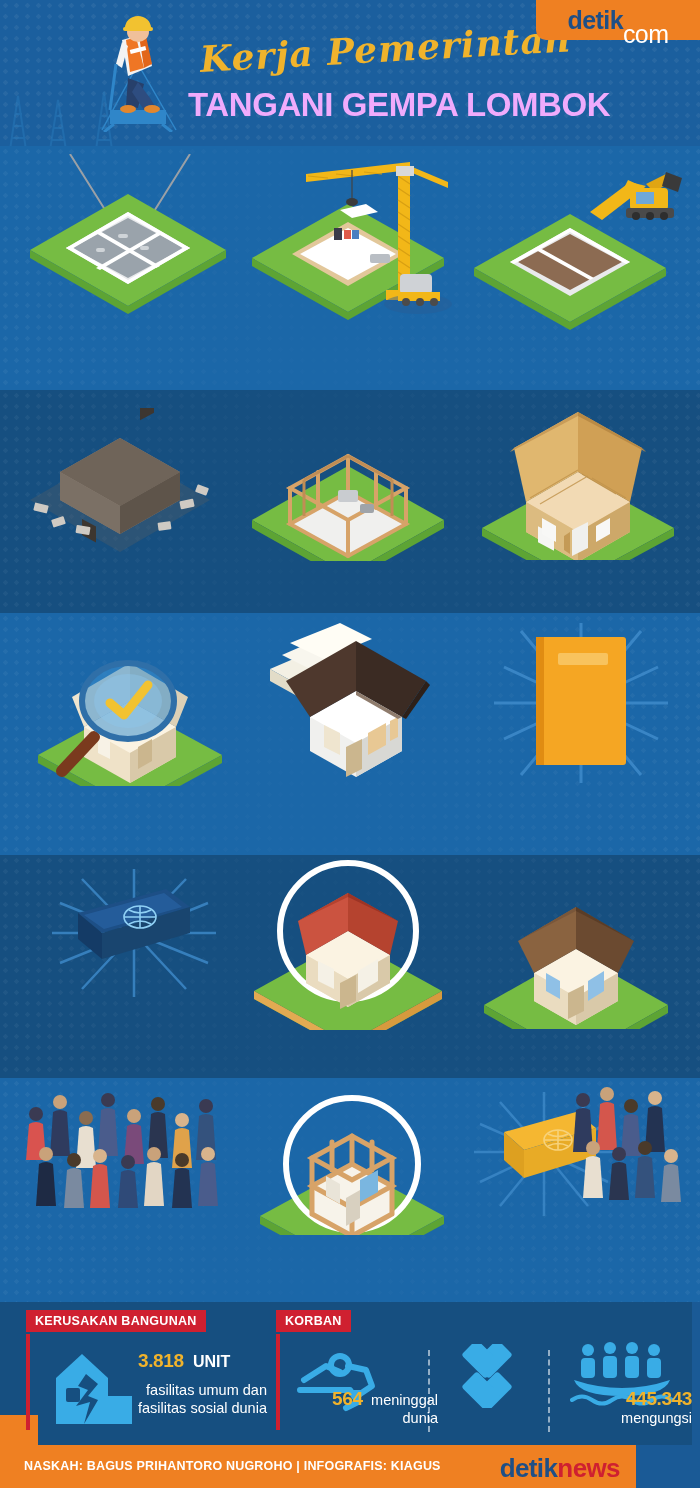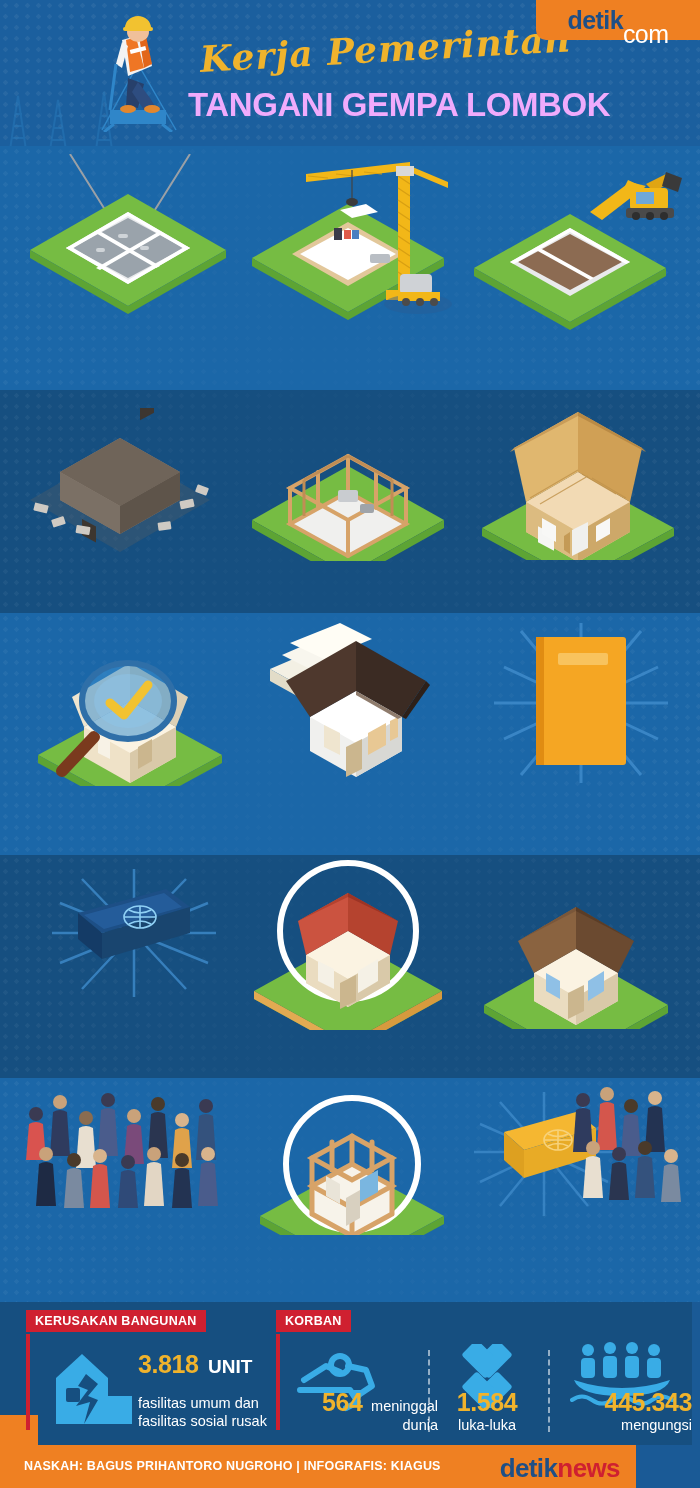--- a/index.html
+++ b/index.html
@@ -57,22 +57,22 @@
   
   .bottom { position:absolute; left:0; top:1302px; width:692px; height:143px; background:#164f80; }
   .orangeblock { position:absolute; left:0; top:1415px; width:38px; height:30px; background:#ef8022; }
   .tag {
     position:absolute; background:#cf2030; color:#fff;
     font-size:12.5px; font-weight:bold; letter-spacing:.3px;
     padding:4px 9px 4px 9px;
   }
   .redrule { position:absolute; width:4px; background:#cf2030; }
   .dashrule { position:absolute; width:0; border-left:2px dashed rgba(255,255,255,.55); }
-  .bnum { color:#f0b32c; font-size:25px; font-weight:bold; letter-spacing:-.4px; }
-  .bunit { color:#ffffff; font-size:19px; font-weight:bold; }
+  .bnum { color:#f0b32c; font-size:19px; font-weight:bold; letter-spacing:-.4px; }
+  .bunit { color:#ffffff; font-size:16px; font-weight:bold; }
   .btxt { color:#ffffff; font-size:14.5px; line-height:1.22; }
 
   
   .footer { position:absolute; left:0; top:1445px; width:636px; height:43px; background:#ef8022; }
   .footer .credit { position:absolute; left:24px; top:14px; color:#fff; font-size:12.5px; font-weight:bold; letter-spacing:.2px; }
   .footer .dn { position:absolute; right:16px; top:8px; font-size:26px; font-weight:bold; letter-spacing:-.6px; }
   .footer .dn .a { color:#1f4f86; }
   .footer .dn .b { color:#cf2030; }
 </style>
 </head>
@@ -534,22 +534,22 @@
       <rect x="56" y="52" width="34" height="28" fill="#39ace6"></rect>
       <path d="M44 30 L36 42 L46 46 L34 62 L48 58 L42 80 L56 56 L46 52 L56 40 Z" fill="#164f80"></path>
       <rect x="24" y="44" width="14" height="14" rx="2" fill="#164f80"></rect>
     </svg>
 
     <div style="position:absolute; left:138px; top:48px;">
       <div style="white-space:nowrap;">
         <span class="bnum">3.818</span>
         <span class="bunit" style="margin-left:5px;">UNIT</span>
       </div>
-      <div class="btxt" style="margin-top:16px;">fasilitas umum dan</div>
-      <div class="btxt">fasilitas sosial rusak</div>
+      <div class="btxt" style="margin-top:10px;text-align:right;">fasilitas umum dan</div>
+      <div class="btxt">fasilitas sosial dunia</div>
     </div>
 
     <div class="tag" style="left:276px; top:8px;">KORBAN</div>
     <div class="redrule" style="left:276px; top:32px; height:96px;"></div>
 
     <svg style="position:absolute; left:292px; top:44px;" width="96" height="70" viewBox="0 0 96 70">
       <g fill="none" stroke="#39ace6" stroke-width="6" stroke-linecap="round" stroke-linejoin="round">
         <path d="M12 34 L34 20 L48 26"></path>
         <path d="M48 10 a9 9 0 1 1 0 18 a9 9 0 1 1 0 -18"></path>
         <path d="M56 20 L74 24 L80 40 L68 48"></path>
@@ -566,24 +566,20 @@
     <div class="dashrule" style="left:428px; top:48px; height:82px;"></div>
 
     <svg style="position:absolute; left:452px; top:42px;" width="70" height="64" viewBox="0 0 70 64">
       <g fill="#39ace6">
         <rect x="30" y="-2" width="22" height="34" rx="3" transform="rotate(45 41 15)"></rect>
         <rect x="18" y="-2" width="22" height="34" rx="3" transform="rotate(-45 29 15)"></rect>
         <rect x="30" y="30" width="22" height="34" rx="3" transform="rotate(45 41 47)"></rect>
         <rect x="18" y="30" width="22" height="34" rx="3" transform="rotate(-45 29 47)"></rect>
       </g>
     </svg>
-    <div style="position:absolute; left:428px; top:86px; width:118px; text-align:center;">
-      <div class="bnum">1.584</div>
-      <div class="btxt">luka-luka</div>
-    </div>
 
     <div class="dashrule" style="left:548px; top:48px; height:82px;"></div>
 
     <svg style="position:absolute; left:570px; top:40px;" width="104" height="64" viewBox="0 0 104 64">
       <g fill="#39ace6">
         <circle cx="18" cy="8" r="6"></circle>
           <rect x="11" y="16" width="14" height="20" rx="4"></rect>
         <circle cx="40" cy="6" r="6"></circle>
           <rect x="33" y="14" width="14" height="22" rx="4"></rect>
         <circle cx="62" cy="6" r="6"></circle>

